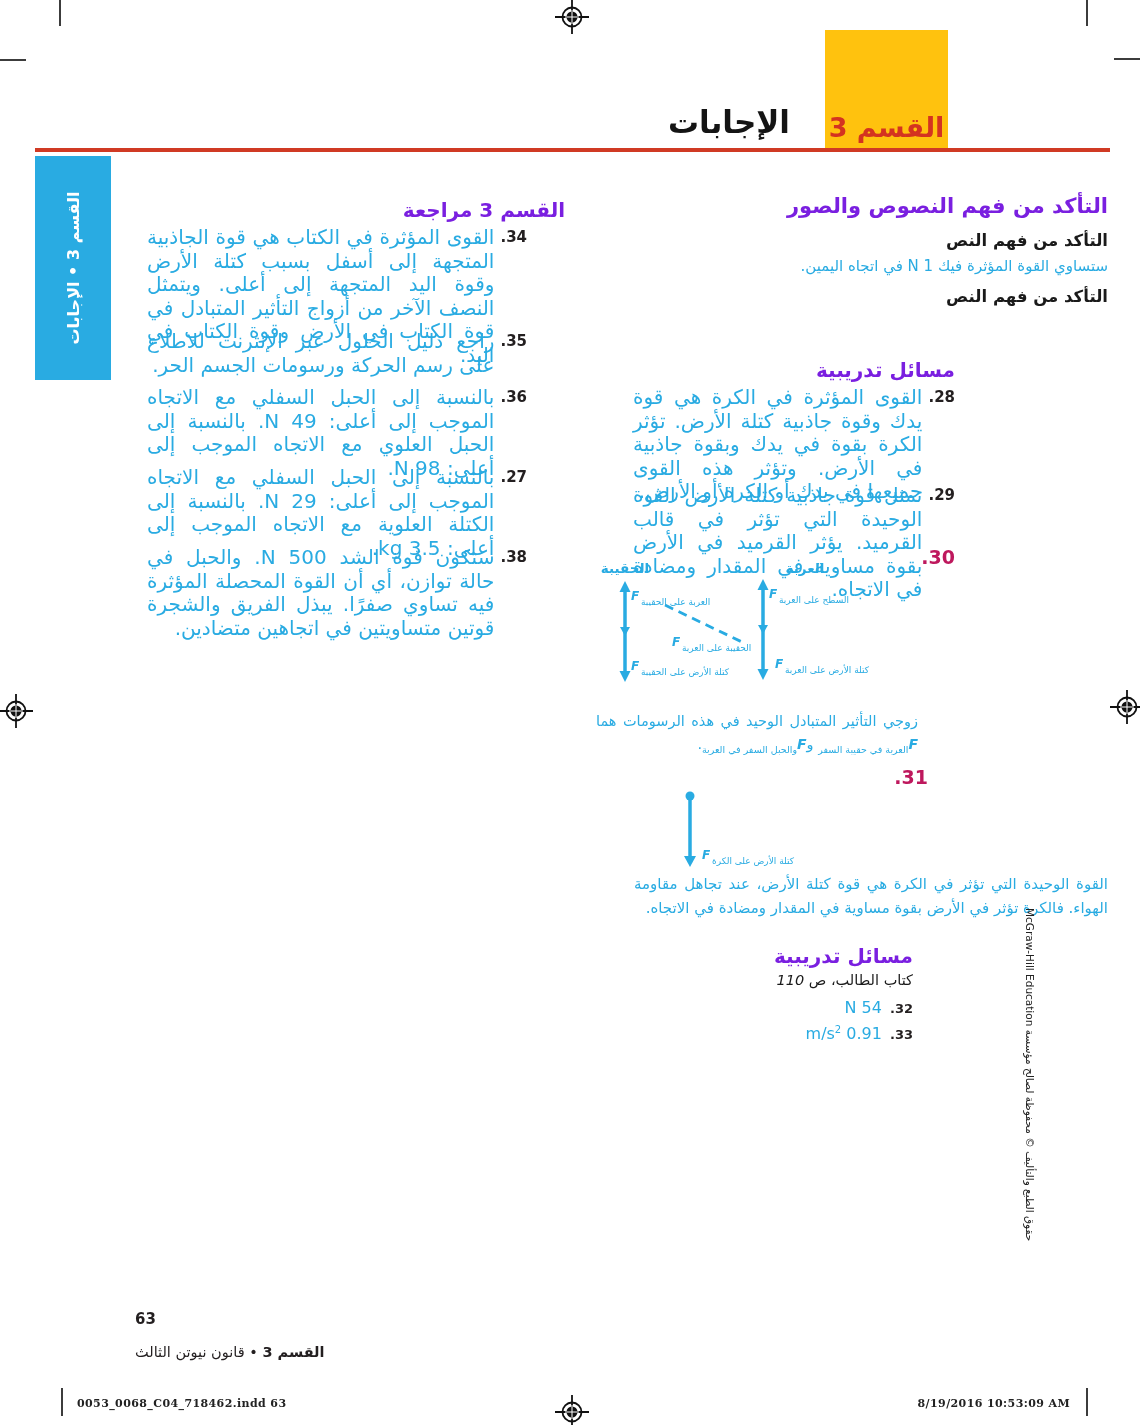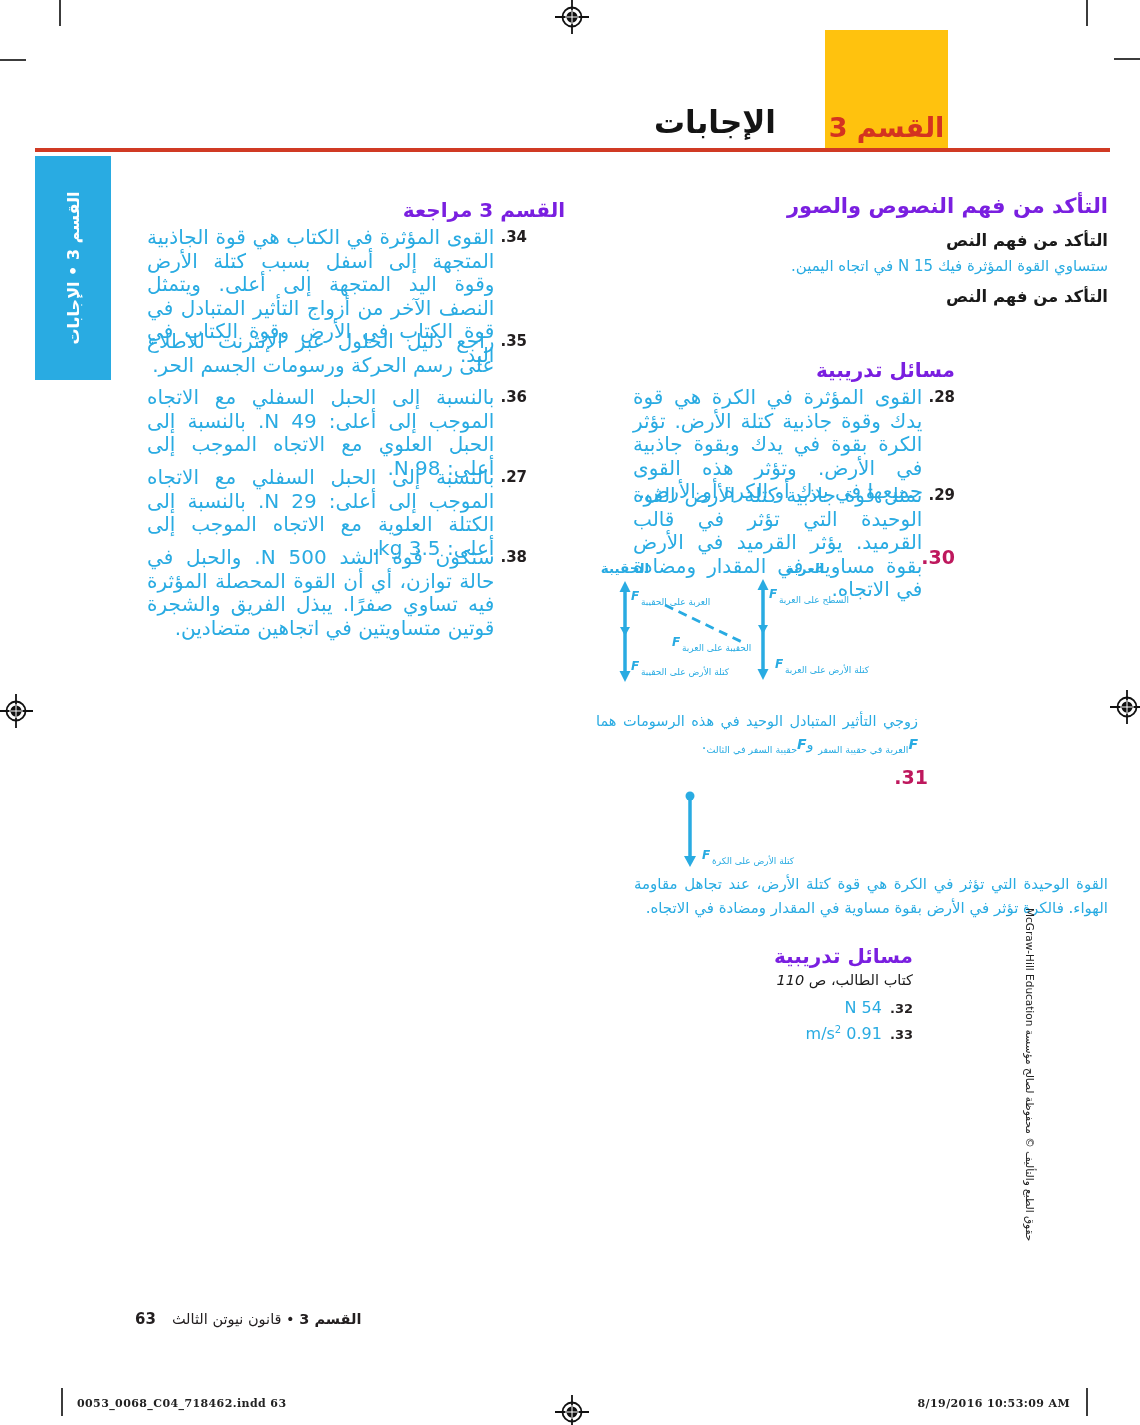--- a/index.html
+++ b/index.html
@@ -11,21 +11,21 @@
   .abs { position:absolute; }
   
   .trim { position:absolute; background:#3c3c3c; }
   .regmark { position:absolute; width:36px; height:36px; }
   
   .section-tab { position:absolute; left:825px; top:30px; width:123px; height:119px; background:#FFC20E; }
   .section-tab .tab-label {
     position:absolute; left:0; right:0; bottom:6px; text-align:center;
     font-size:27px; font-weight:bold; color:#D43320; direction:rtl; white-space:nowrap;
   }
-  .answers-title { position:absolute; right:364px; top:104px; font-size:31px; font-weight:bold; color:#141414; direction:rtl; white-space:nowrap; }
+  .answers-title { position:absolute; right:350px; top:104px; font-size:31px; font-weight:bold; color:#141414; direction:rtl; white-space:nowrap; }
   .red-rule { position:absolute; left:35px; top:148px; width:1075px; height:4px; background:#D03A24; }
   
   .side-tab { position:absolute; left:35px; top:156px; width:76px; height:224px; background:#29ABE2; }
   .side-tab .vtext {
     position:absolute; left:50%; top:50%;
     transform:translate(-50%,-50%) rotate(-90deg);
     white-space:nowrap; color:#ffffff; font-weight:bold; font-size:16px; direction:rtl;
   }
   
   .h-purple { position:absolute; color:#7A1FE0; font-weight:bold; font-size:20px; direction:rtl; white-space:nowrap; }
@@ -42,21 +42,21 @@
   .ans-item .num { font-weight:bold; font-size:13px; color:#231F20; }
   .ans-item .val { color:#29ABE2; font-size:16px; }
   .ans-item sup { font-size:10px; }
   .source-ref { position:absolute; direction:rtl; font-size:14.5px; color:#1a1a1a; white-space:nowrap; }
   .source-ref i { font-style:italic; }
   
   .pair-para { position:absolute; direction:rtl; color:#29ABE2; font-size:14.5px; line-height:23px; text-align:justify; }
   .fsym { font-style:italic; font-weight:bold; font-size:14px; }
   .pair-para sub, .fsub { font-size:9.5px; }
   
-  .footer { position:absolute; left:135px; top:1310px; display:flex; gap:16px; align-items:baseline; font-size:14.5px; }
+  .footer { position:absolute; left:135px; top:1310px; display:flex; gap:16px; align-items:baseline; font-size:14.5px;flex-direction:column; }
   .footer .pg { font-weight:bold; font-size:15px; }
   .footer .chap { direction:rtl; white-space:nowrap; }
   .printline { position:absolute; font-family:"DejaVu Serif", serif; font-size:11px; color:#222; letter-spacing:0.4px; white-space:nowrap;font-weight:bold; }
   
   .copyright { position:absolute; left:1036px; top:903px; width:0; height:0; }
   .copyright span {
     display:inline-block; transform:rotate(90deg); transform-origin:left top;
     white-space:nowrap; font-size:10.5px; color:#222; direction:rtl;
   }
   svg text { font-family:"DejaVu Sans", sans-serif; }
@@ -135,21 +135,21 @@
     <span class="txt">بالنسبة إلى الحبل السفلي مع الاتجاه الموجب إلى أعلى: 29 N. بالنسبة إلى الكتلة العلوية مع الاتجاه الموجب إلى أعلى: 3.5 kg.</span>
   </div>
   <div class="item" style="right:613px; top:546px; width:380px;">
     <span class="num">38.</span>
     <span class="txt">ستكون قوة الشد 500 N. والحبل في حالة توازن، أي أن القوة المحصلة المؤثرة فيه تساوي صفرًا. يبذل الفريق والشجرة قوتين متساويتين في اتجاهين متضادين.</span>
   </div>
 
   <div class="h-purple big" style="right:32px; top:194px;">التأكد من فهم النصوص والصور</div>
 
   <div class="subhead" style="right:32px; top:231px;">التأكد من فهم النص</div>
-  <div class="bluepara oneline" style="right:32px; top:254px;">ستساوي القوة المؤثرة فيك 15 N في اتجاه اليمين.</div>
+  <div class="bluepara oneline" style="right:32px; top:254px;">ستساوي القوة المؤثرة فيك 1 N في اتجاه اليمين.</div>
 
   <div class="subhead" style="right:32px; top:287px;">التأكد من فهم النص</div>
 
   <div class="h-purple" style="right:185px; top:358px;">مسائل تدريبية</div>
 
   <div class="item" style="right:185px; top:386px; width:322px;">
     <span class="num">28.</span>
     <span class="txt">القوى المؤثرة في الكرة هي قوة يدك وقوة جاذبية كتلة الأرض. تؤثر الكرة بقوة في يدك وبقوة جاذبية في الأرض. وتؤثر هذه القوى جميعها في يدك أو الكرة أو الأرض.</span>
   </div>
   <div class="item" style="right:185px; top:484px; width:322px;">
@@ -183,21 +183,21 @@
     <text x="186" y="47" font-size="9" fill="#29ABE2">السطح على العربة</text>
     <text x="182" y="112" font-size="12" font-style="italic" font-weight="bold" fill="#29ABE2">F</text>
     <text x="192" y="117" font-size="9" fill="#29ABE2">كتلة الأرض على العربة</text>
     <text x="79" y="90" font-size="12" font-style="italic" font-weight="bold" fill="#29ABE2">F</text>
     <text x="89" y="95" font-size="9" fill="#29ABE2">الحقيبة على العربة</text>
   </svg>
 
   <div class="pair-para" style="right:222px; top:710px; width:322px;">
     <span>زوجي التأثير المتبادل الوحيد في هذه الرسومات هما</span>
     <span class="fsym">F</span><sub>العربة في حقيبة السفر</sub>
-    <span>و</span><span class="fsym">F</span><sub>حقيبة السفر في الثالث</sub><span>.</span>
+    <span>و</span><span class="fsym">F</span><sub>والحبل السفر في العربة</sub><span>.</span>
   </div>
 
   <div class="lone-num" style="right:212px; top:766px;">31.</div>
 
   <svg class="abs" style="left:630px; top:786px;" width="190" height="95" viewBox="0 0 190 95">
     <circle cx="60" cy="10" r="4.5" fill="#29ABE2"></circle>
     <line x1="60" y1="10" x2="60" y2="72" stroke="#29ABE2" stroke-width="3.5"></line>
     <polygon points="60,81 54,70 66,70" fill="#29ABE2"></polygon>
     <text x="72" y="73" font-size="12" font-style="italic" font-weight="bold" fill="#29ABE2">F</text>
     <text x="82" y="78" font-size="9" fill="#29ABE2">كتلة الأرض على الكرة</text>

